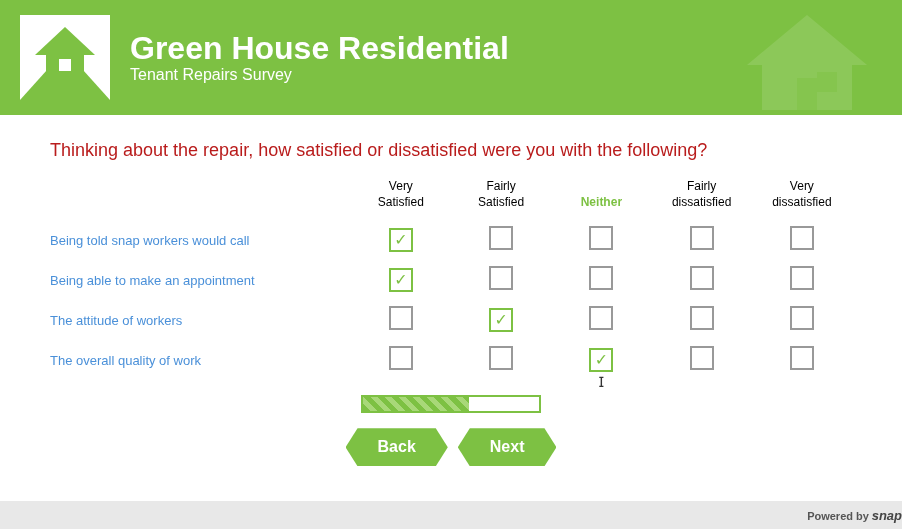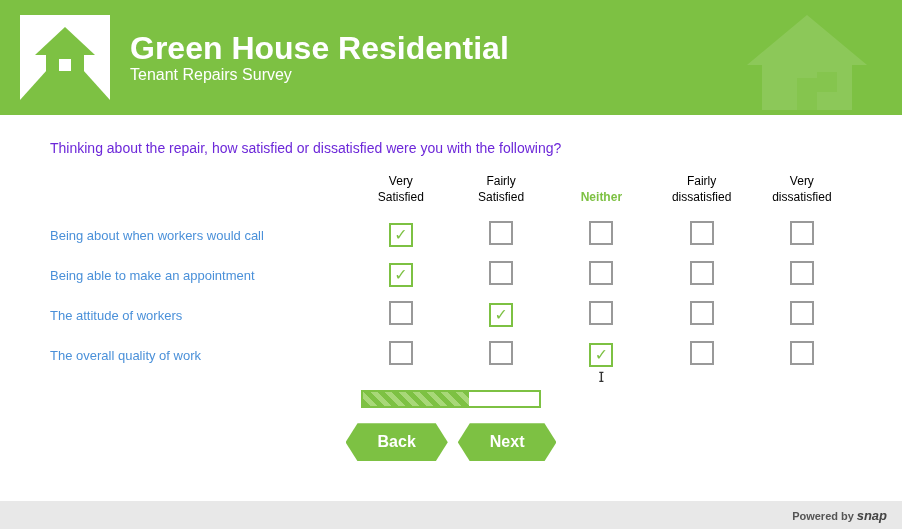--- a/index.html
+++ b/index.html
@@ -102,22 +102,22 @@
     }
     
     .content {
       flex: 1;
       background: white;
       padding: 25px 50px 15px 50px;
       display: flex;
       flex-direction: column;
     }
     .question-text {
-      font-size: 14px;
-      color: #6d28d9;
+      font-size: 18px;
+      color: #b91c1c;
       margin-bottom: 18px;
     }
     .survey-table {
       width: 100%;
       border-collapse: collapse;
     }
     .survey-table th {
       font-size: 12px;
       font-weight: normal;
       text-align: center;
@@ -209,21 +209,20 @@
     .btn-next {
       background: #7dc143;
     }
     
     .footer {
       background: #e8e8e8;
       height: 28px;
       display: flex;
       align-items: center;
       justify-content: flex-end;
-      padding-right: 15px;
     }
     .footer-text {
       font-size: 10px;
       color: #888;
     }
     .footer-text span {
       font-weight: bold;
       color: #555;
       font-size: 11px;
     }
@@ -274,21 +273,21 @@
           <th style="text-align:left;"></th>
           <th>Very<br>Satisfied</th>
           <th>Fairly<br>Satisfied</th>
           <th class="neither-col">Neither</th>
           <th>Fairly<br>dissatisfied</th>
           <th>Very<br>dissatisfied</th>
         </tr>
       </thead>
       <tbody id="survey-body">
       <tr>
-            <td class="row-label">Being about when workers would call</td>
+            <td class="row-label">Being told snap workers would call</td>
             <td class="checkbox-cell"><div class="checkbox-container"><div class="checkbox-wrap checked">
                   <span class="checkmark">✓</span>
                 </div></div></td>
             <td class="checkbox-cell"><div class="checkbox-container"><div class="checkbox-wrap"></div></div></td>
             <td class="checkbox-cell"><div class="checkbox-container"><div class="checkbox-wrap"></div></div></td>
             <td class="checkbox-cell"><div class="checkbox-container"><div class="checkbox-wrap"></div></div></td>
             <td class="checkbox-cell"><div class="checkbox-container"><div class="checkbox-wrap"></div></div></td>
           </tr>
           <tr>
             <td class="row-label">Being able to make an appointment</td>

